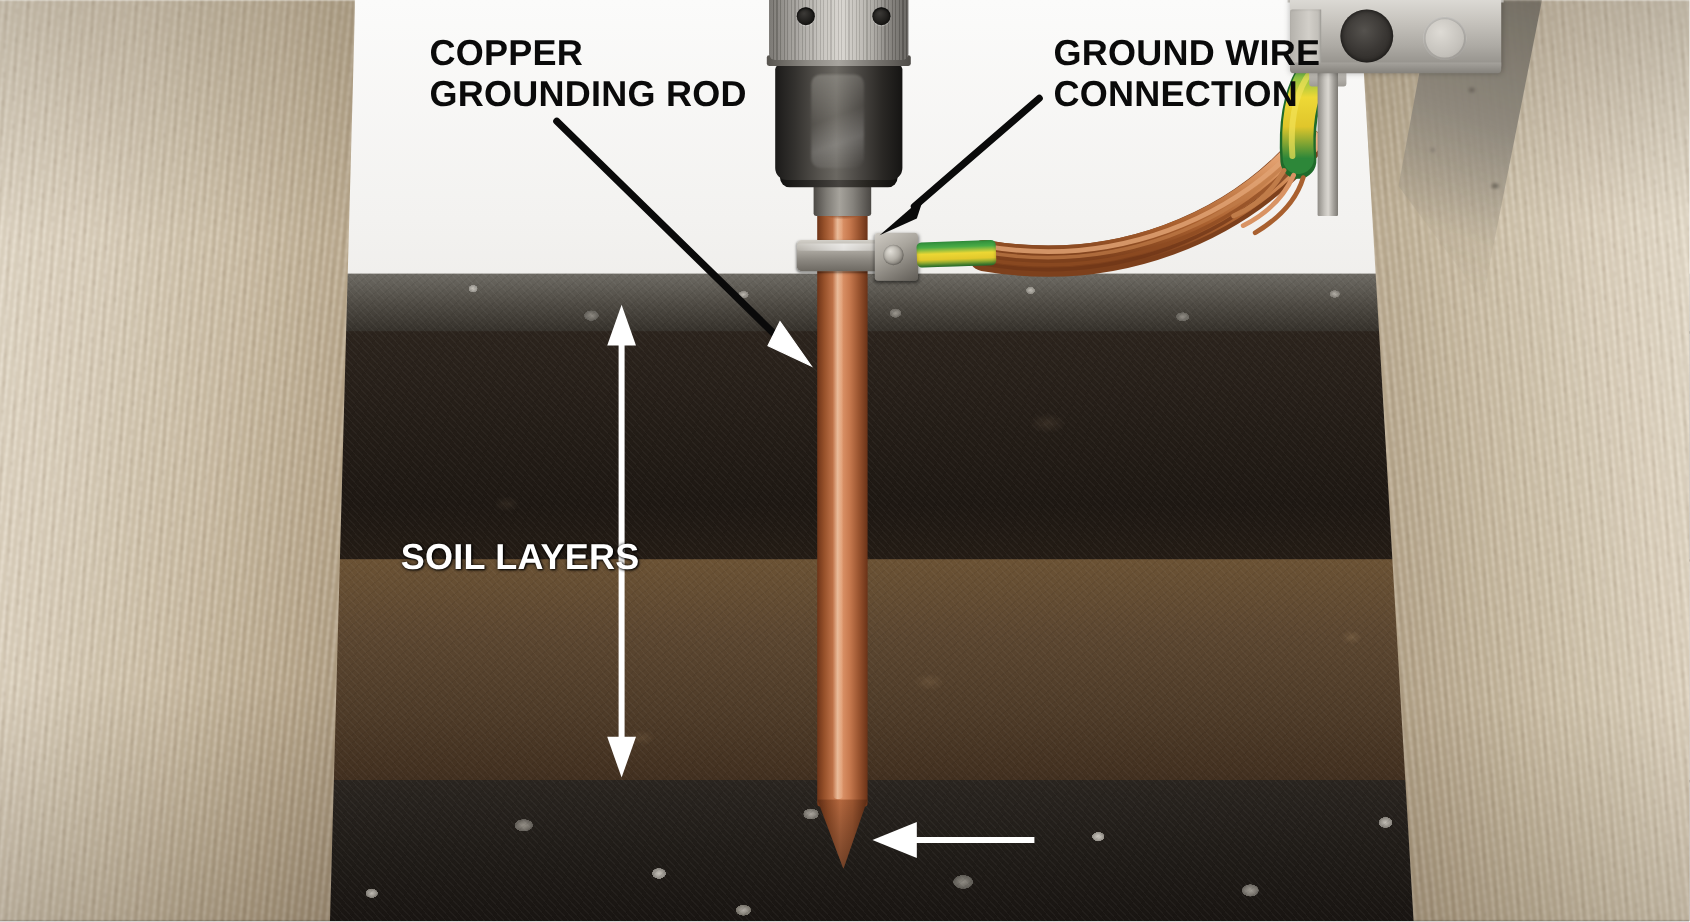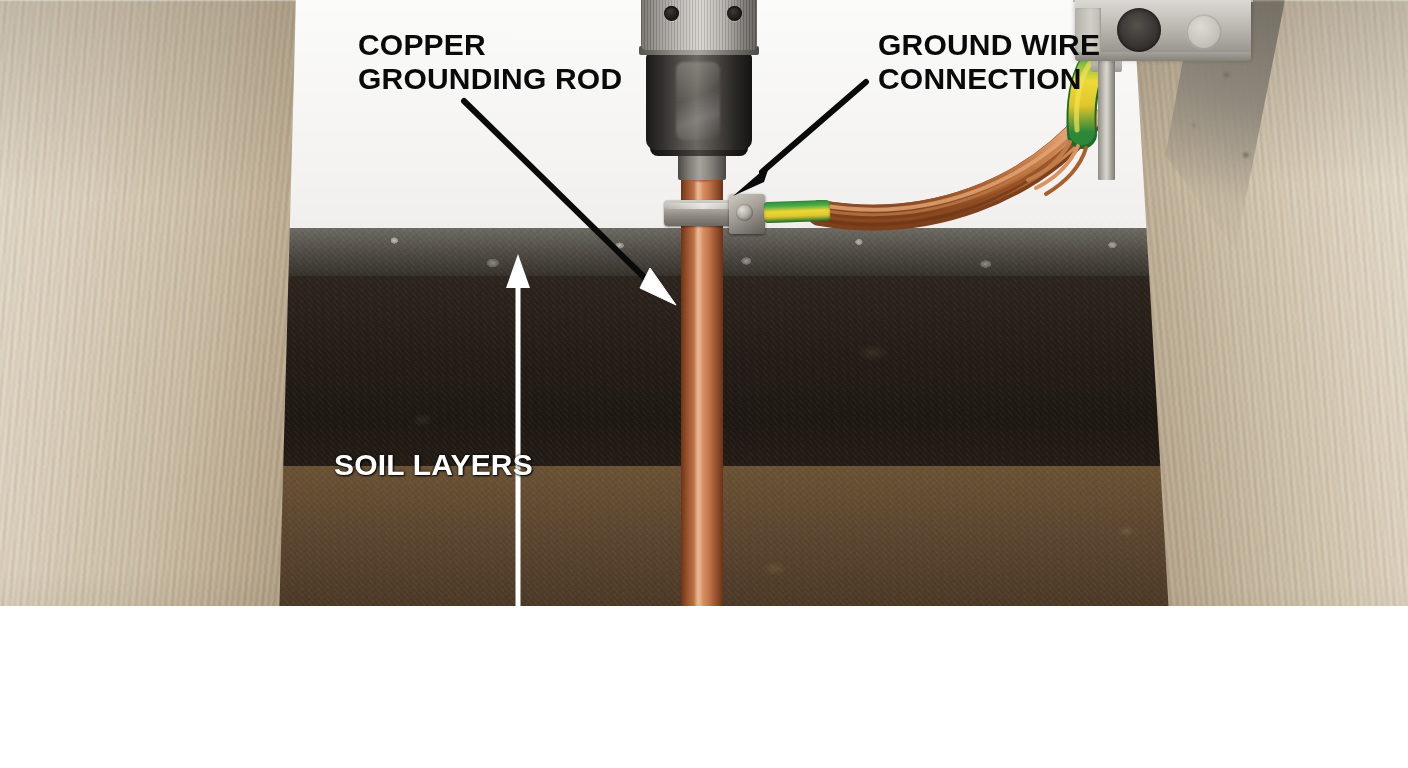--- a/index.html
+++ b/index.html
@@ -4,21 +4,21 @@
 <style>
   * { box-sizing: border-box; margin: 0; padding: 0; }
   html, body {
     width: 1408px; height: 768px;
     background: #ffffff;
     font-family: "Liberation Sans", sans-serif;
     overflow: hidden;
   }
   #scene {
     position: relative;
-    width: 1408px; height: 606px;
+    width: 1408px; height: 768px;
     background: #f4f3f1;
     overflow: hidden;
   }
 
   
   .sky {
     position: absolute; left: 0; top: 0; width: 1408px; height: 260px;
     background: linear-gradient(180deg, #fbfbfa 0%, #f3f2f0 70%, #eeedea 100%);
   }
 

